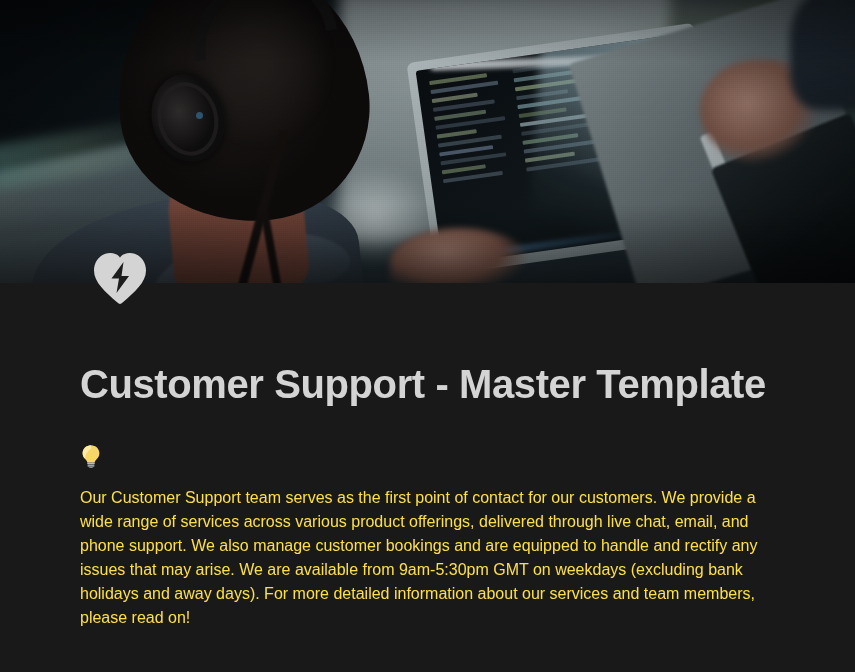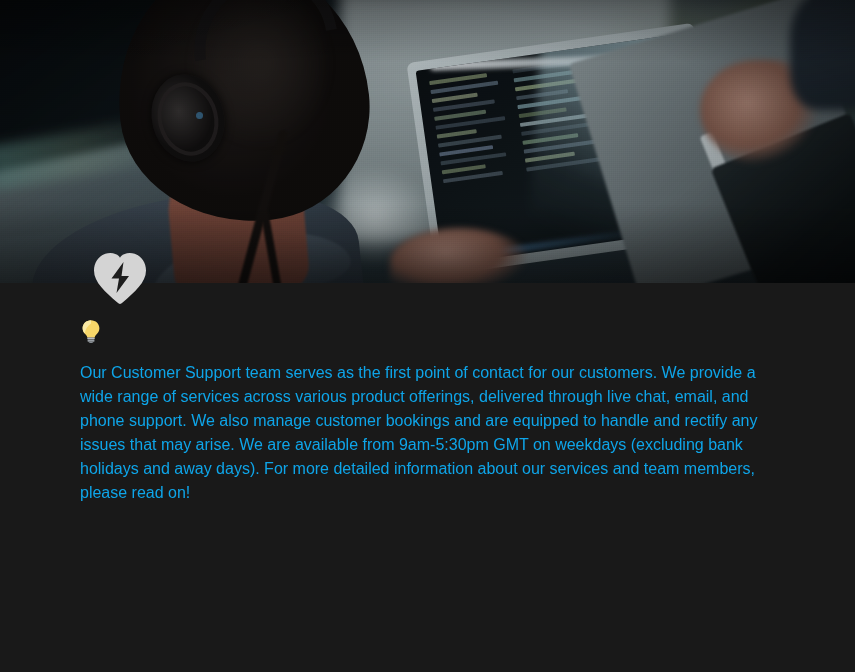--- a/index.html
+++ b/index.html
@@ -303,21 +303,21 @@
     align-items:center;
     gap:9px;
   }
   .emoji-bulb { display:inline-block; width:22px; height:24px; }
   .emoji-bulb svg { display:block; }
 
   .body-text {
     margin-top:18px;
     font-size:16px;
     line-height:24px;
-    color:#0ea5e9;
+    color:#fde047;
     max-width:700px;
   }
 </style>
 </head>
 <body>
 
 <div class="page">
 
   <div class="cover">
     <div class="cover-scene">
@@ -406,20 +406,21 @@
 
   <div class="page-icon">
     <svg viewBox="0 0 56 54" xmlns="http://www.w3.org/2000/svg">
       <path d="M28 53 C27 53 26.4 52.5 25.4 51.6 C13.5 41.2 2 31.6 2 19.6 C2 9.5 9.2 2 18.3 2 C23.3 2 27.2 4.6 28 6.7 C28.8 4.6 32.7 2 37.7 2 C46.8 2 54 9.5 54 19.6 C54 31.6 42.5 41.2 30.6 51.6 C29.6 52.5 29 53 28 53 Z" fill="#d4d4d4"></path>
       <path d="M31.5 11 L19.5 27.5 L27 27.5 L24.5 42 L37 25 L29.5 25 Z" fill="#1d1d1d"></path>
     </svg>
   </div>
 
   <div class="content">
 
+    <h1 class="title">Customer Support - Master Template</h1>
 
     <h2 class="subhead">
       <span class="emoji-bulb">
         <svg viewBox="0 0 22 24" xmlns="http://www.w3.org/2000/svg">
           <path d="M11 1.2 C6.3 1.2 2.6 4.8 2.6 9.2 C2.6 12 4.1 14 5.6 15.6 C6.6 16.7 7.1 17.4 7.2 18.4 L14.8 18.4 C14.9 17.4 15.4 16.7 16.4 15.6 C17.9 14 19.4 12 19.4 9.2 C19.4 4.8 15.7 1.2 11 1.2 Z" fill="#f7d669"></path>
           <path d="M11 1.2 C6.3 1.2 2.6 4.8 2.6 9.2 C2.6 11.4 3.6 13.1 4.8 14.5 C5.3 10.3 7.6 6.6 11 4.4 Z" fill="#fdeeb0" opacity=".85"></path>
           <rect x="7.2" y="18.4" width="7.6" height="2.1" rx="1" fill="#b9bcc0"></rect>
           <rect x="7.4" y="20.9" width="7.2" height="1.9" rx=".95" fill="#9aa0a5"></rect>
           <path d="M8.6 23.0 C9.1 23.8 9.9 24 11 24 C12.1 24 12.9 23.8 13.4 23.0 Z" fill="#868c92"></path>
         </svg>

